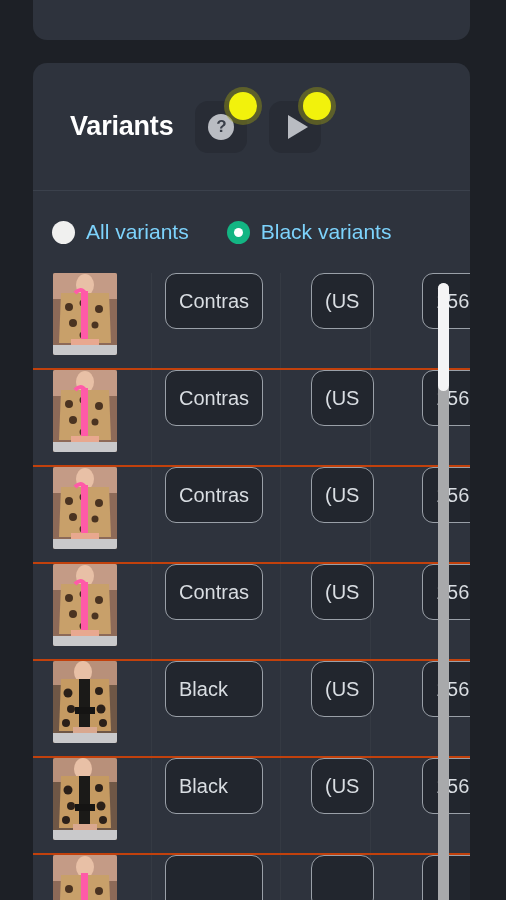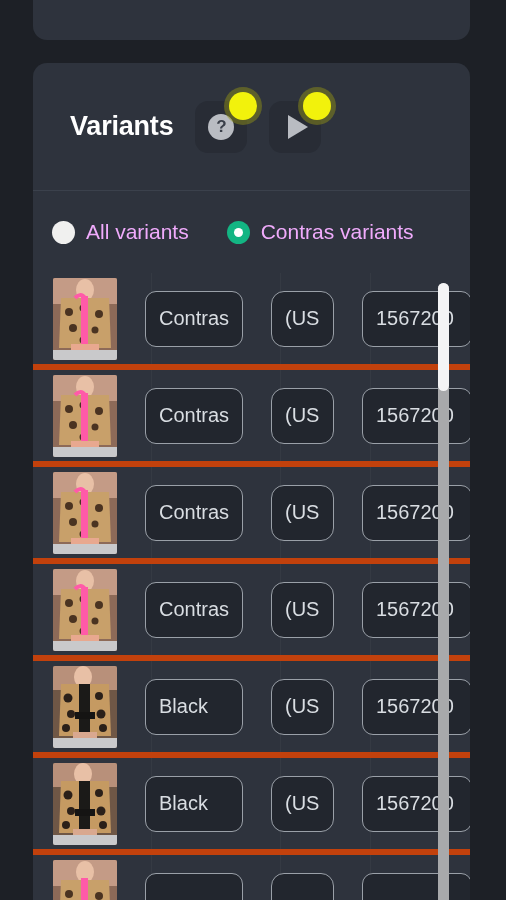--- a/index.html
+++ b/index.html
@@ -98,36 +98,36 @@
   }
   .radio-dot.off { background: #f0f0ef; }
   .radio-dot.on  { background: #13b583; }
   .radio-dot.on::after {
     content: "";
     width: 9px; height: 9px; border-radius: 50%;
     background: #ffffff;
   }
   .radio-label {
     margin-left: 11px;
-    color: #f0abfc;
+    color: #7dd3fc;
     font-size: 21px;
   }
 
   
   .table-area {
     position: relative;
     height: 651px;
     overflow: hidden;
   }
   .row {
     position: relative;
     height: 97px;
     display: flex;
-    align-items: center;
-    border-bottom: 6px solid #c2410c;
+    border-bottom: 2px solid #c2410c;
+    gap: 20px;
   }
   .thumb {
     width: 64px; height: 82px;
     margin-left: 20px;
     flex: none;
     border-radius: 2px;
     position: relative;
     overflow: hidden;
     background: #6b5a4b;
   }
@@ -211,21 +211,21 @@
 
     <div class="divider"></div>
 
     <div class="radio-row">
       <div class="radio-opt">
         <span class="radio-dot off"></span>
         <span class="radio-label">All variants</span>
       </div>
       <div class="radio-opt">
         <span class="radio-dot on"></span>
-        <span class="radio-label">Contras variants</span>
+        <span class="radio-label">Black variants</span>
       </div>
     </div>
 
     <div class="table-area">
       <div class="colline" style="left:118px"></div>
       <div class="colline" style="left:247px"></div>
       <div class="colline" style="left:337px"></div>
 
       <div class="row">
         <div class="thumb">

